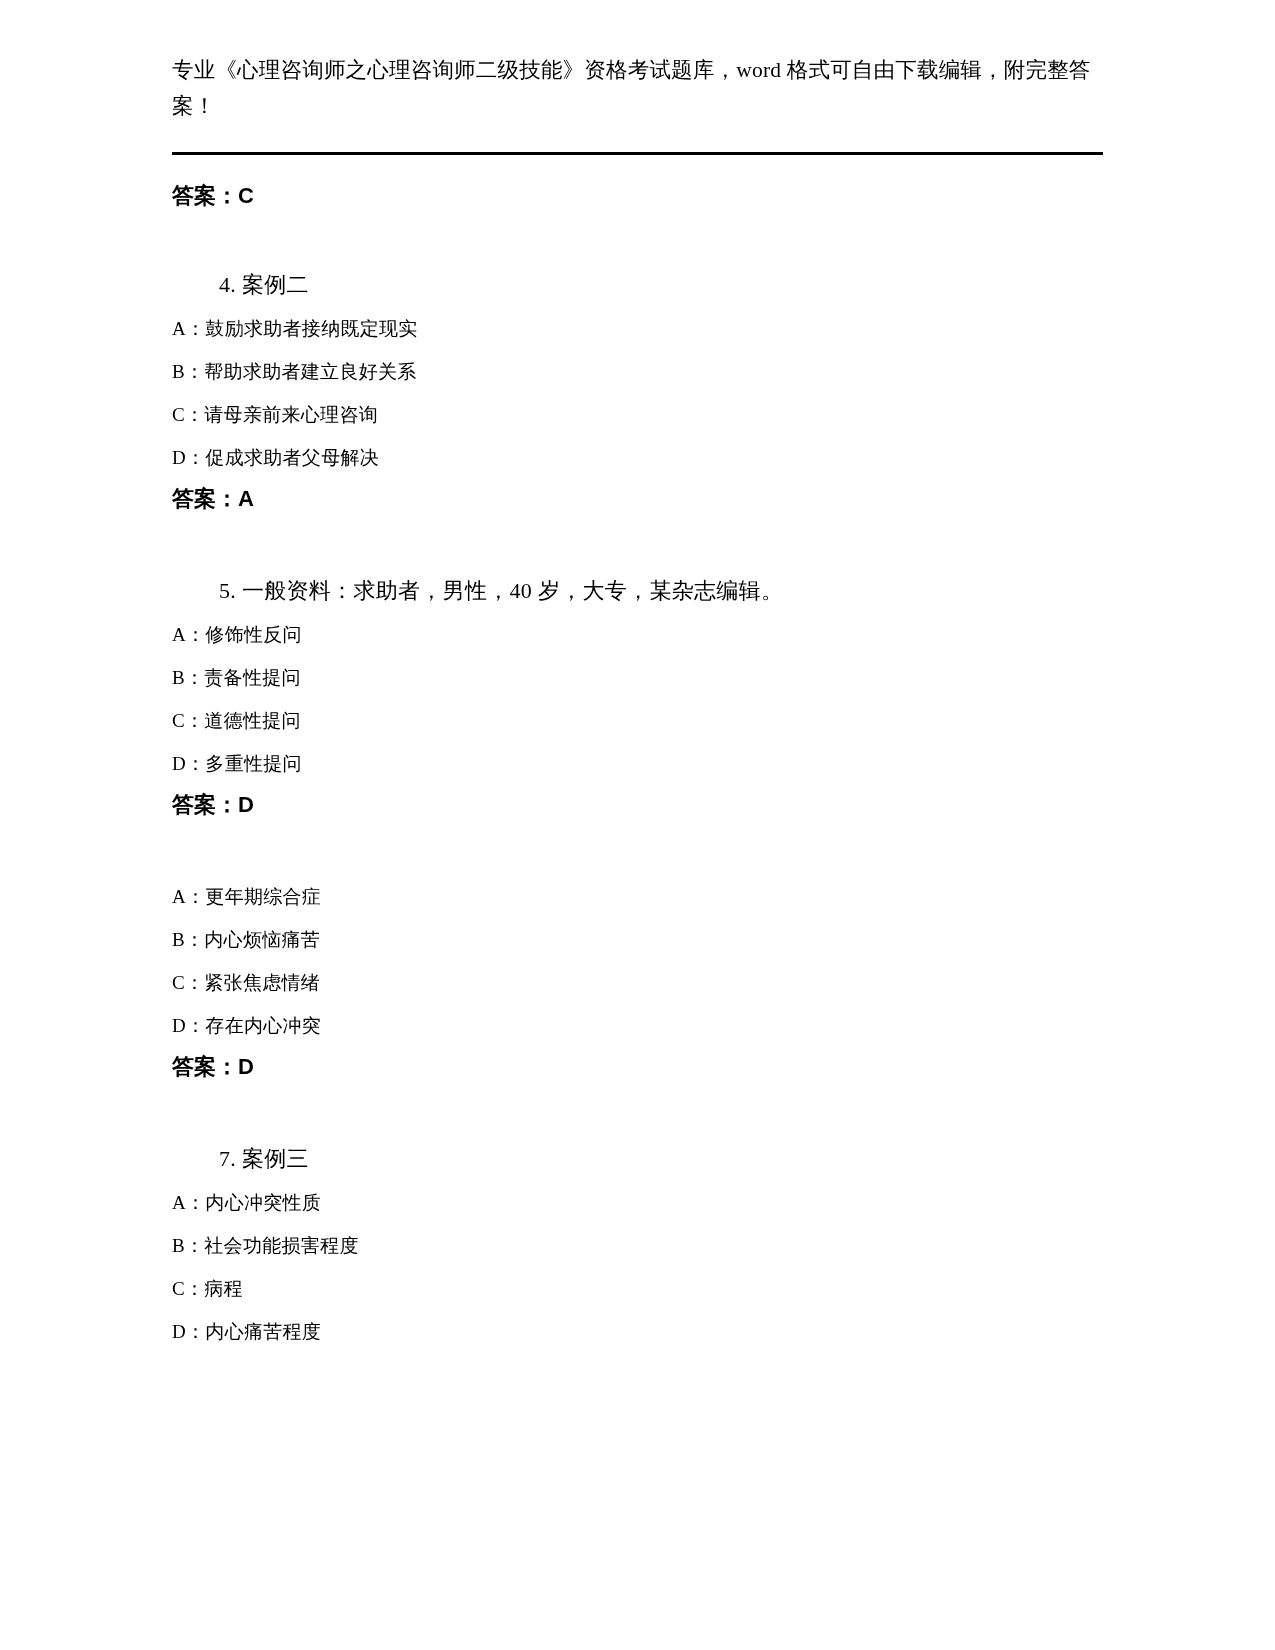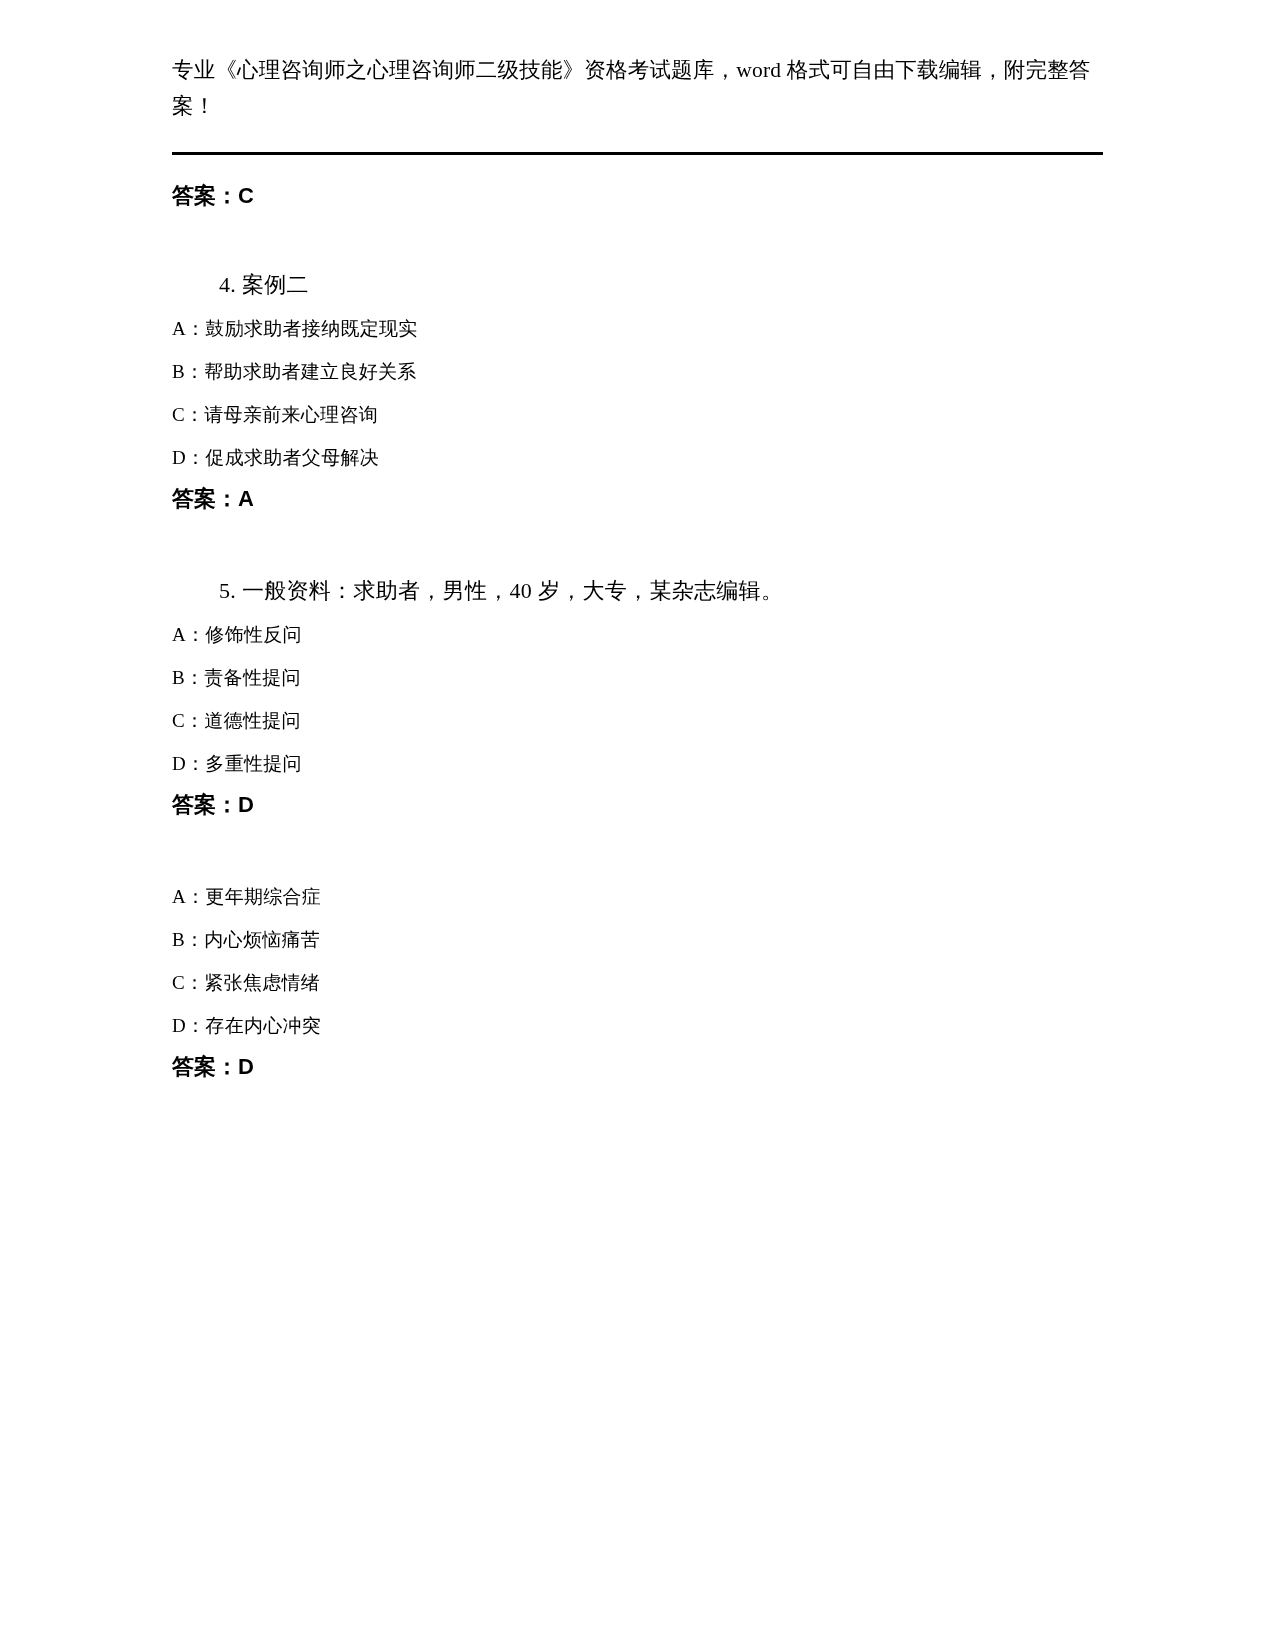--- a/index.html
+++ b/index.html
@@ -125,14 +125,29 @@
     </div>
     <div class="opt">
       <span class="lbl">C：</span><span>紧张焦虑情绪</span>
     </div>
     <div class="opt">
       <span class="lbl">D：</span><span>存在内心冲突</span>
     </div>
     <div class="blk-answer">答案：D</div>
   </div>
 
+  <div class="block">
+    <div class="q-stem">7. 案例三</div>
+    <div class="opt">
+      <span class="lbl">A：</span><span>内心冲突性质</span>
+    </div>
+    <div class="opt">
+      <span class="lbl">B：</span><span>社会功能损害程度</span>
+    </div>
+    <div class="opt">
+      <span class="lbl">C：</span><span>病程</span>
+    </div>
+    <div class="opt">
+      <span class="lbl">D：</span><span>内心痛苦程度</span>
+    </div>
+  </div>
 
 </div>
 
 </body></html>

